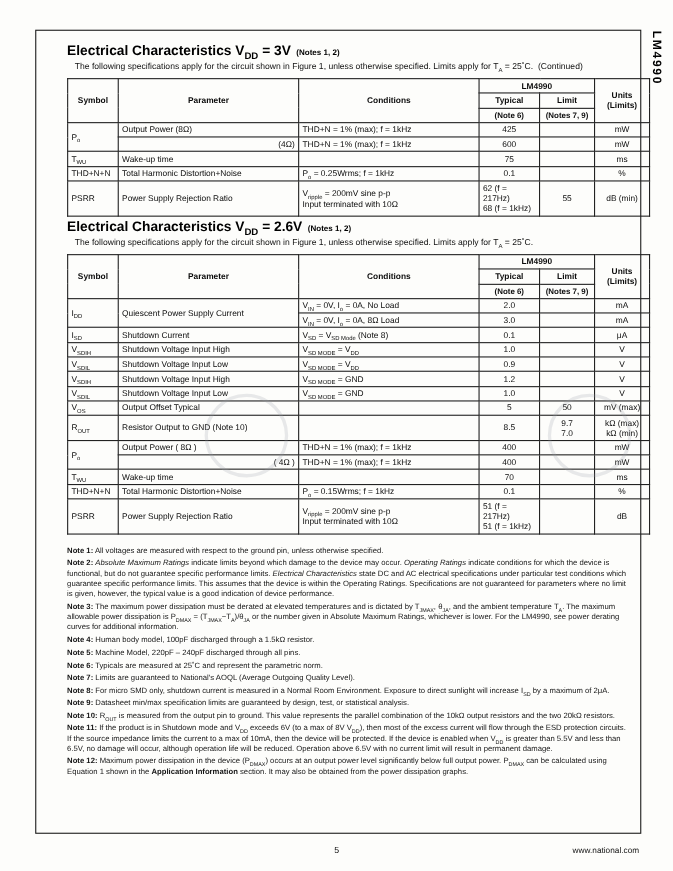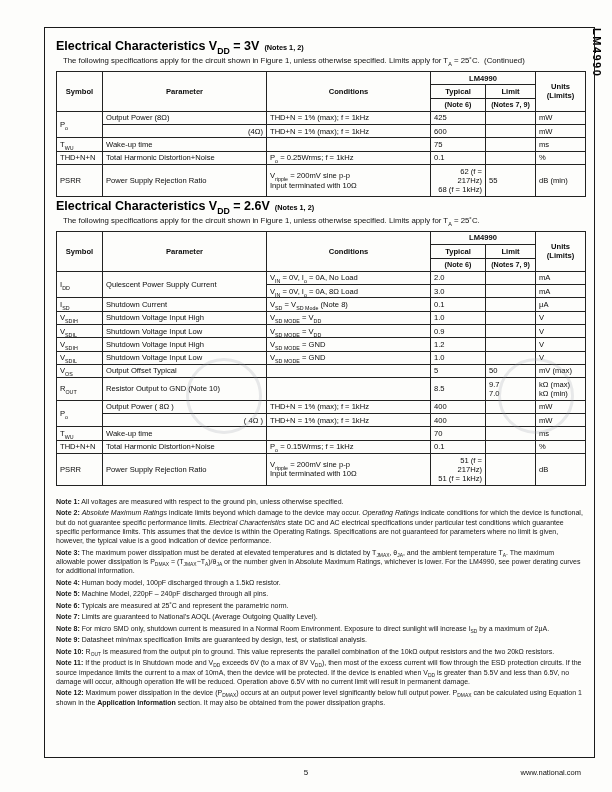--- a/index.html
+++ b/index.html
@@ -3,38 +3,38 @@
 <meta charset="utf-8">
 <style>
   * { margin:0; padding:0; box-sizing:border-box; }
   html,body { background:#e9e9e9; }
   body { font-family:"Liberation Sans", sans-serif; color:#111; }
   .sheet { position:relative; width:612px; height:792px; background:#fdfdfb; margin:0 auto; overflow:hidden; }
 
   .side-label { position:absolute; top:28px; right:9px; writing-mode:vertical-rl;
     font-weight:bold; font-size:11px; letter-spacing:1.5px; color:#000; }
 
-  .frame { position:absolute; left:44px; top:27px; width:551px; height:731px;
-    border:1.5px solid #1b1b1b; padding:9px 10px 0 11px; }
+  .frame { position:absolute; left:32px; top:27px; width:551px; height:731px;
+    border:1.5px solid #1b1b1b; padding:9px 10px 0 28px; }
 
   h1.sec-title { font-size:12.5px; font-weight:bold; color:#000; margin-top:2px; }
   h1.sec-title .tnote { font-size:7.3px; font-weight:bold; margin-left:5px; }
   p.intro { font-size:7.8px; line-height:10px; margin:3px 0 0 7px; max-width:521px; color:#111; }
 
   sub { font-size:0.7em; line-height:0; }
 
   table.spec { border-collapse:collapse; table-layout:fixed; width:529px; margin-top:5px; }
   .spec th, .spec td { border:1px solid #222; font-size:7.6px; line-height:9.3px;
     padding:1.5px 3px; vertical-align:middle; color:#0c0c0c; }
   .spec th { text-align:center; font-weight:bold; height:12px; }
   .spec th.note-h { font-weight:bold; font-size:7.2px; }
   .spec td { height:13px; }
   .c-sym, .c-par, .c-con { text-align:left; }
-  .c-typ, .c-lim, .c-uni { }
-  .tl { text-align:right; }
+  .c-typ, .c-lim, .c-uni { text-align:center; }
+  .tl { text-align:left; }
   .indent { padding-left:66px;text-align:right; }
 
   .sec2 { }
 
   .notes { margin-top:11px; }
   .note { font-size:7px; line-height:9.3px; margin-bottom:2.2px; color:#151515; }
   .note b.nl { font-weight:bold; }
 
   .watermark-text { position:absolute; top:378px; left:168px; font-size:35px; letter-spacing:19px;
     color:#8d949b; opacity:0.45; white-space:nowrap; pointer-events:none; z-index:6; }

